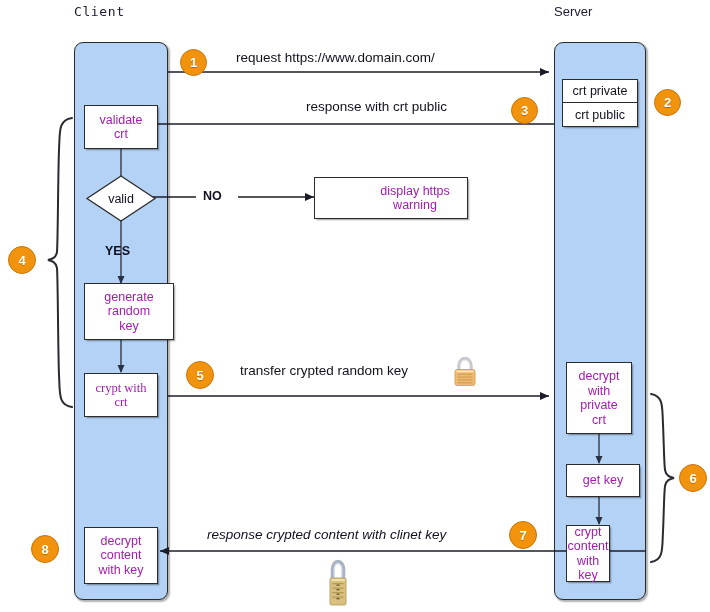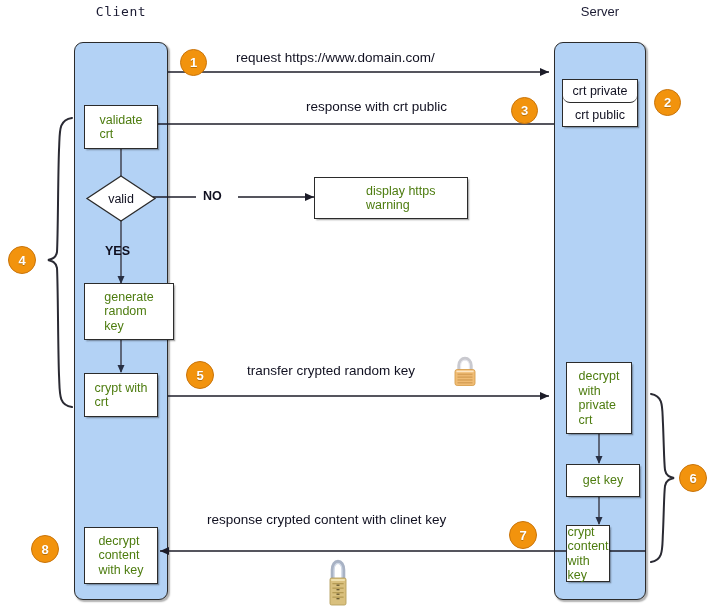--- a/index.html
+++ b/index.html
@@ -25,58 +25,58 @@
   .lane {
     background: #b3d2f5;
     border: 1.5px solid #2b2b2b;
     border-radius: 9px;
     box-sizing: border-box;
     box-shadow: 1.5px 1.5px 1.5px rgba(0,0,0,0.30);
   }
   .lane-title {
     font-size: 13px;
     color: #1b1b33;
-    text-align: center;
     white-space: nowrap;
   }
   .lane-title.mono { font-family: "DejaVu Sans Mono", monospace; letter-spacing: 0.6px; }
   .lane-title.sans { font-family: "Liberation Sans", sans-serif; }
 
   
   .box {
     background: #ffffff;
     border: 1.3px solid #2b2b2b;
     box-sizing: border-box;
     display: flex;
     align-items: center;
     justify-content: center;
+    text-align: center;
     font-size: 12.5px;
     line-height: 14.5px;
-    color: #4d7c0f;
+    color: #a21caf;
     box-shadow: 1.5px 1.5px 1.5px rgba(0,0,0,0.30);
   }
   .box-inner { padding: 0 3px; }
 
   
   .cert-stack {
     background: #ffffff;
     border: 1.3px solid #2b2b2b;
     box-sizing: border-box;
     box-shadow: 1.5px 1.5px 1.5px rgba(0,0,0,0.30);
   }
   .cert-row {
     height: 50%;
     display: flex;
     align-items: center;
     justify-content: center;
     font-size: 12.5px;
     color: #101020;
     box-sizing: border-box;
   }
-  .cert-row.top { border-bottom: 1.3px solid #2b2b2b; border-radius: 7px; }
+  .cert-row.top { border-bottom: 1.3px solid #2b2b2b; }
   .diamond-label {
     position: absolute;
     width: 100%;
     text-align: center;
     font-size: 12.5px;
     color: #101020;
     top: 50%;
     transform: translateY(-50%);
   }
 
@@ -180,21 +180,21 @@
   <div class="abs small-label" style="left:105px; top:244px;">YES</div>
 
   <div class="abs box" style="left:84px; top:283px; width:90px; height:57px;">
     <div class="box-inner">
       <span>generate</span><br>
       <span>random</span><br>
       <span>key</span>
     </div>
   </div>
 
-  <div class="abs box" style="left:84px; top:373px; width:74px; height:44px;">
+  <div class="abs box" style="left:84px; top:373px; width:74px; height:44px;font-family:Liberation Serif, serif;">
     <div class="box-inner">
       <span>crypt with</span><br>
       <span>crt</span>
     </div>
   </div>
 
   <div class="abs box" style="left:84px; top:527px; width:74px; height:57px;">
     <div class="box-inner">
       <span>decrypt</span><br>
       <span>content</span><br>
@@ -227,22 +227,22 @@
   <div class="abs box" style="left:566px; top:525px; width:44px; height:57px;">
     <div class="box-inner">
       <span>crypt</span><br>
       <span>content</span><br>
       <span>with key</span>
     </div>
   </div>
 
   <div class="abs flow-label" style="left:306px; top:99px;">response with crt public</div>
   <div class="abs flow-label" style="left:236px; top:50px;">request https://www.domain.com/</div>
-  <div class="abs flow-label" style="left:247px; top:363px;">transfer crypted random key</div>
-  <div class="abs flow-label" style="left:207px; top:512px;">response crypted content with clinet key</div>
+  <div class="abs flow-label" style="left:240px; top:363px;">transfer crypted random key</div>
+  <div class="abs flow-label" style="left:207px; top:527px;font-style:italic;">response crypted content with clinet key</div>
 
   <div class="abs" style="left:450px; top:355px; width:30px; height:34px;">
     <svg width="30" height="34" viewBox="0 0 30 34">
       <path d="M9,15 L9,10.5 C9,6 12,3.5 15,3.5 C18,3.5 21,6 21,10.5 L21,15" fill="none" stroke="#c9c9cf" stroke-width="3.4"></path>
       <path d="M10.6,15 L10.6,10.5 C10.6,7 12.8,5.2 15,5.2 C17.2,5.2 19.4,7 19.4,10.5 L19.4,15" fill="none" stroke="#e8e8ee" stroke-width="1.2"></path>
       <rect x="5" y="14.5" width="20" height="16" rx="2.2" fill="#f0bc74" stroke="#d79f4f" stroke-width="0.9"></rect>
       <rect x="6.4" y="15.6" width="17.2" height="1.6" fill="#fde6c4"></rect>
       <g fill="#d8a158">
         <rect x="7.5" y="18.6" width="15" height="1.5"></rect>
         <rect x="7.5" y="21.4" width="15" height="1.5"></rect>

